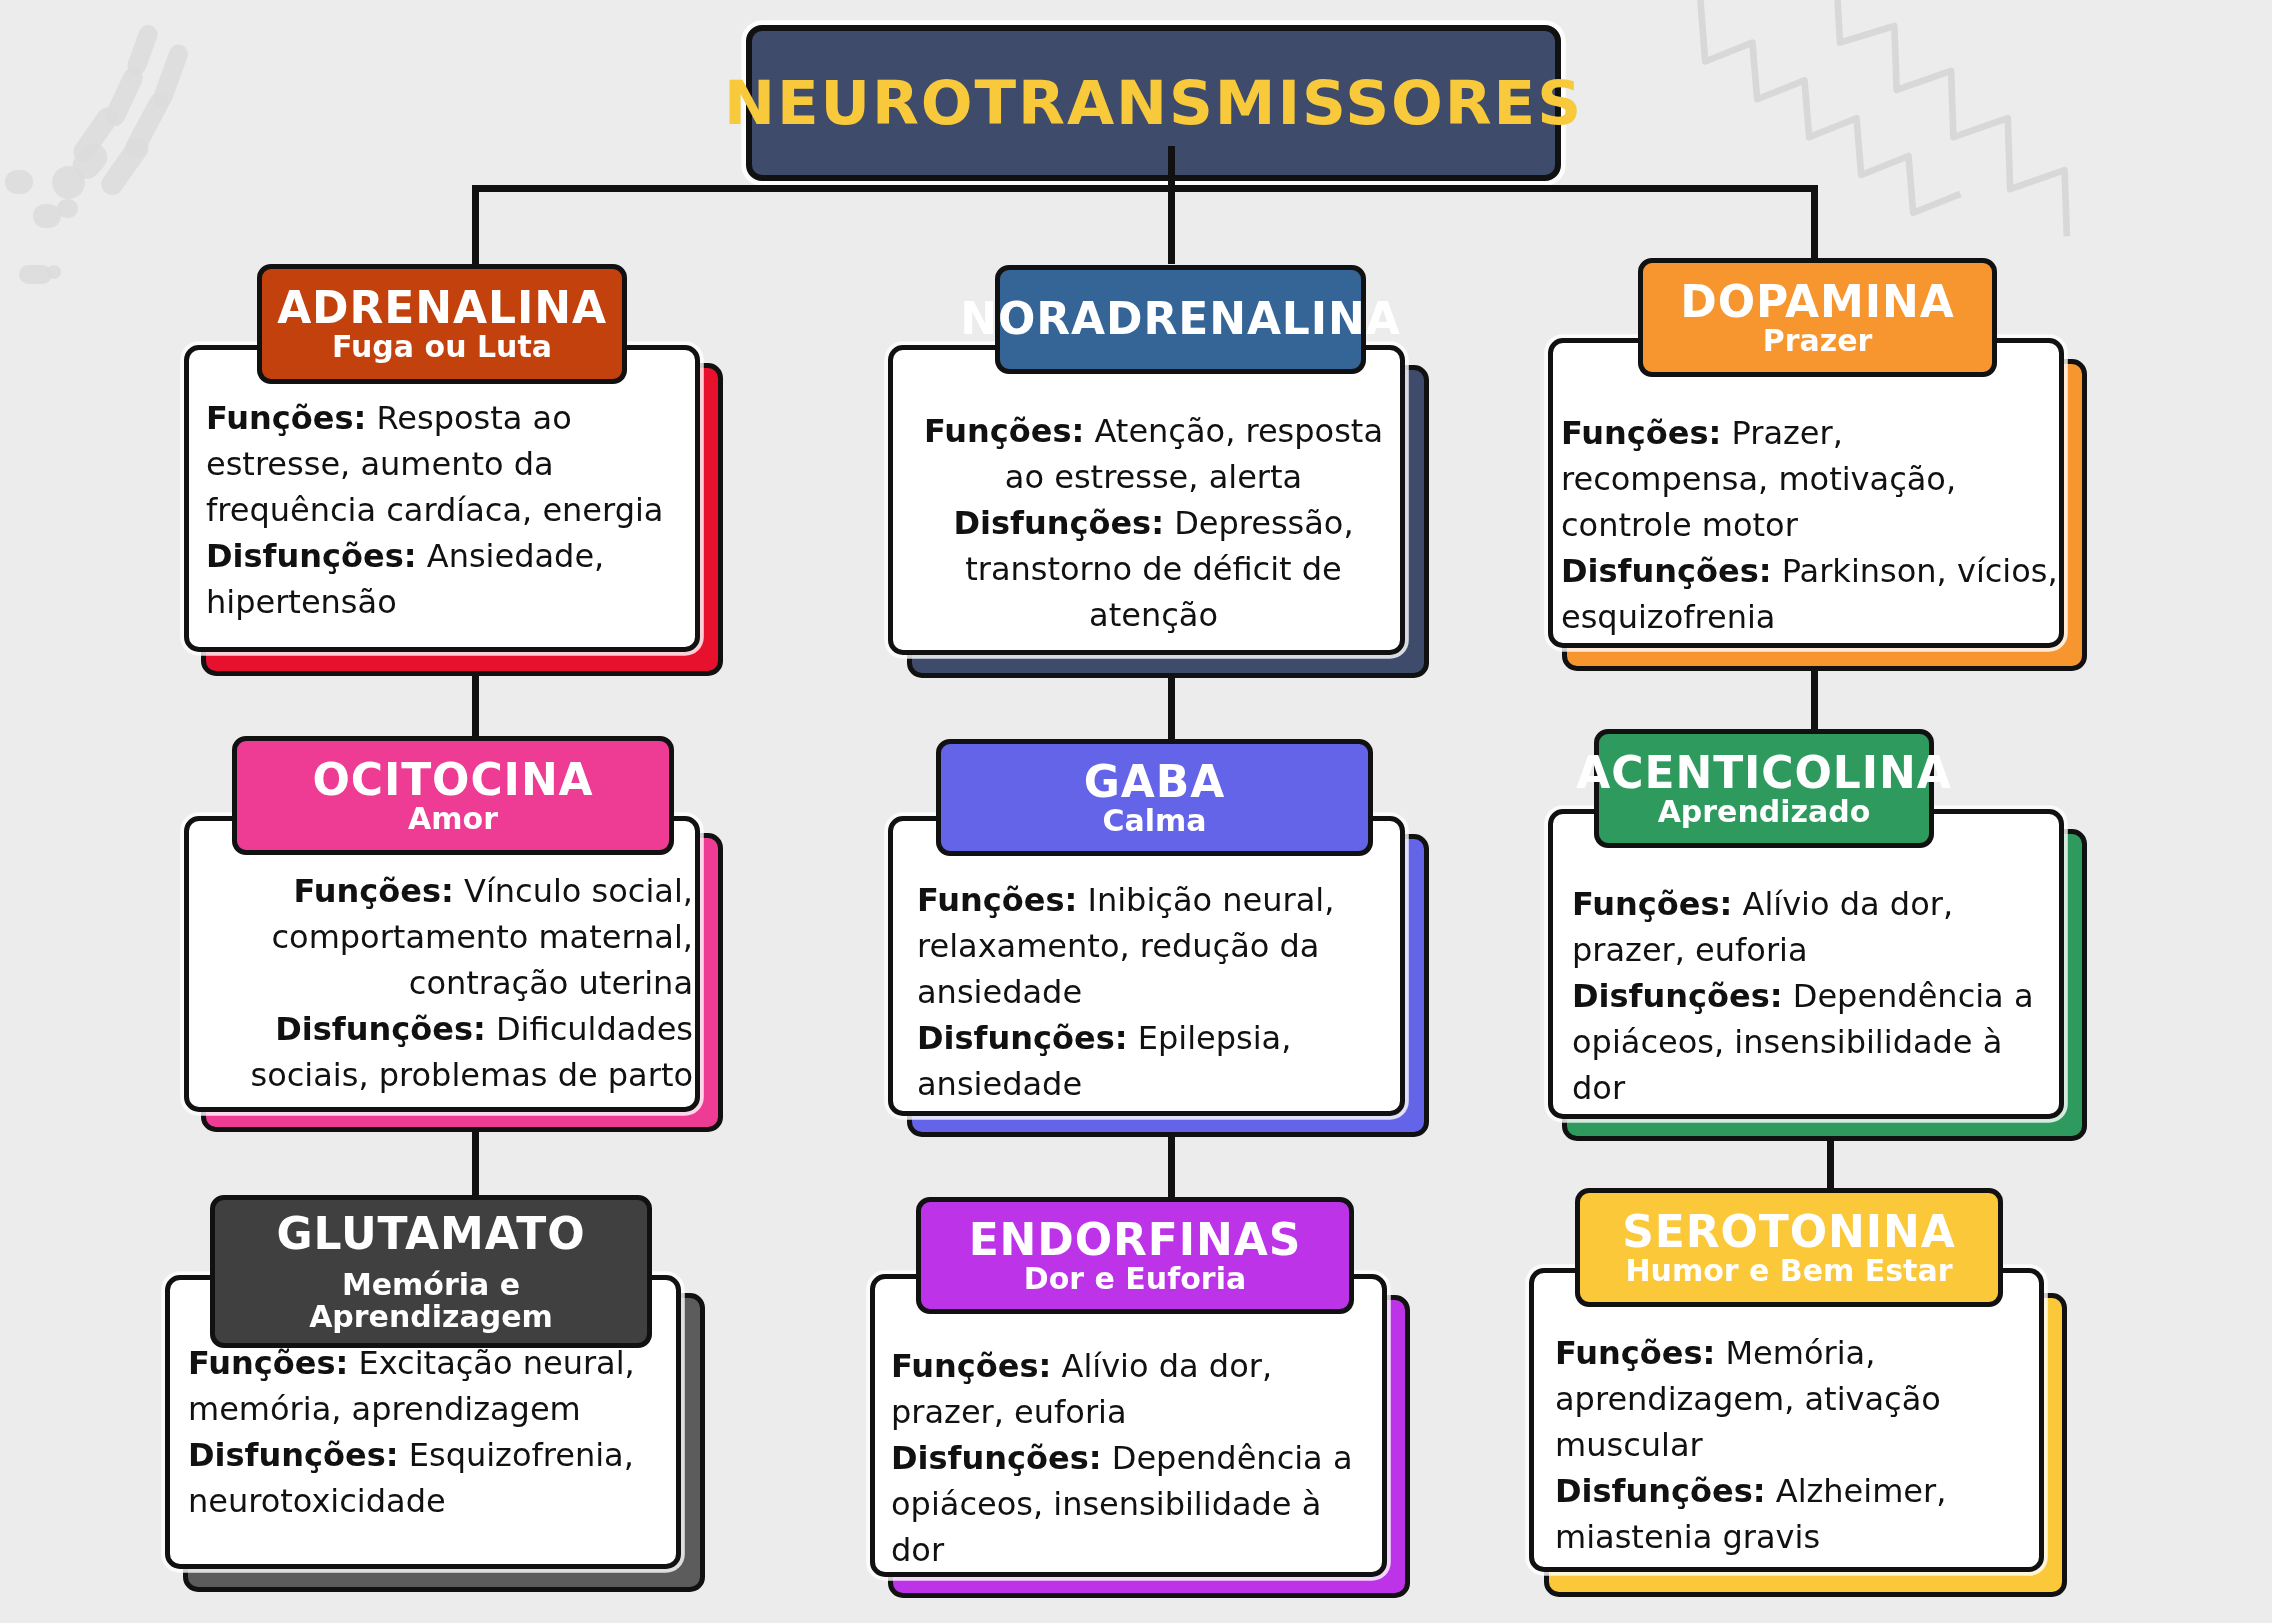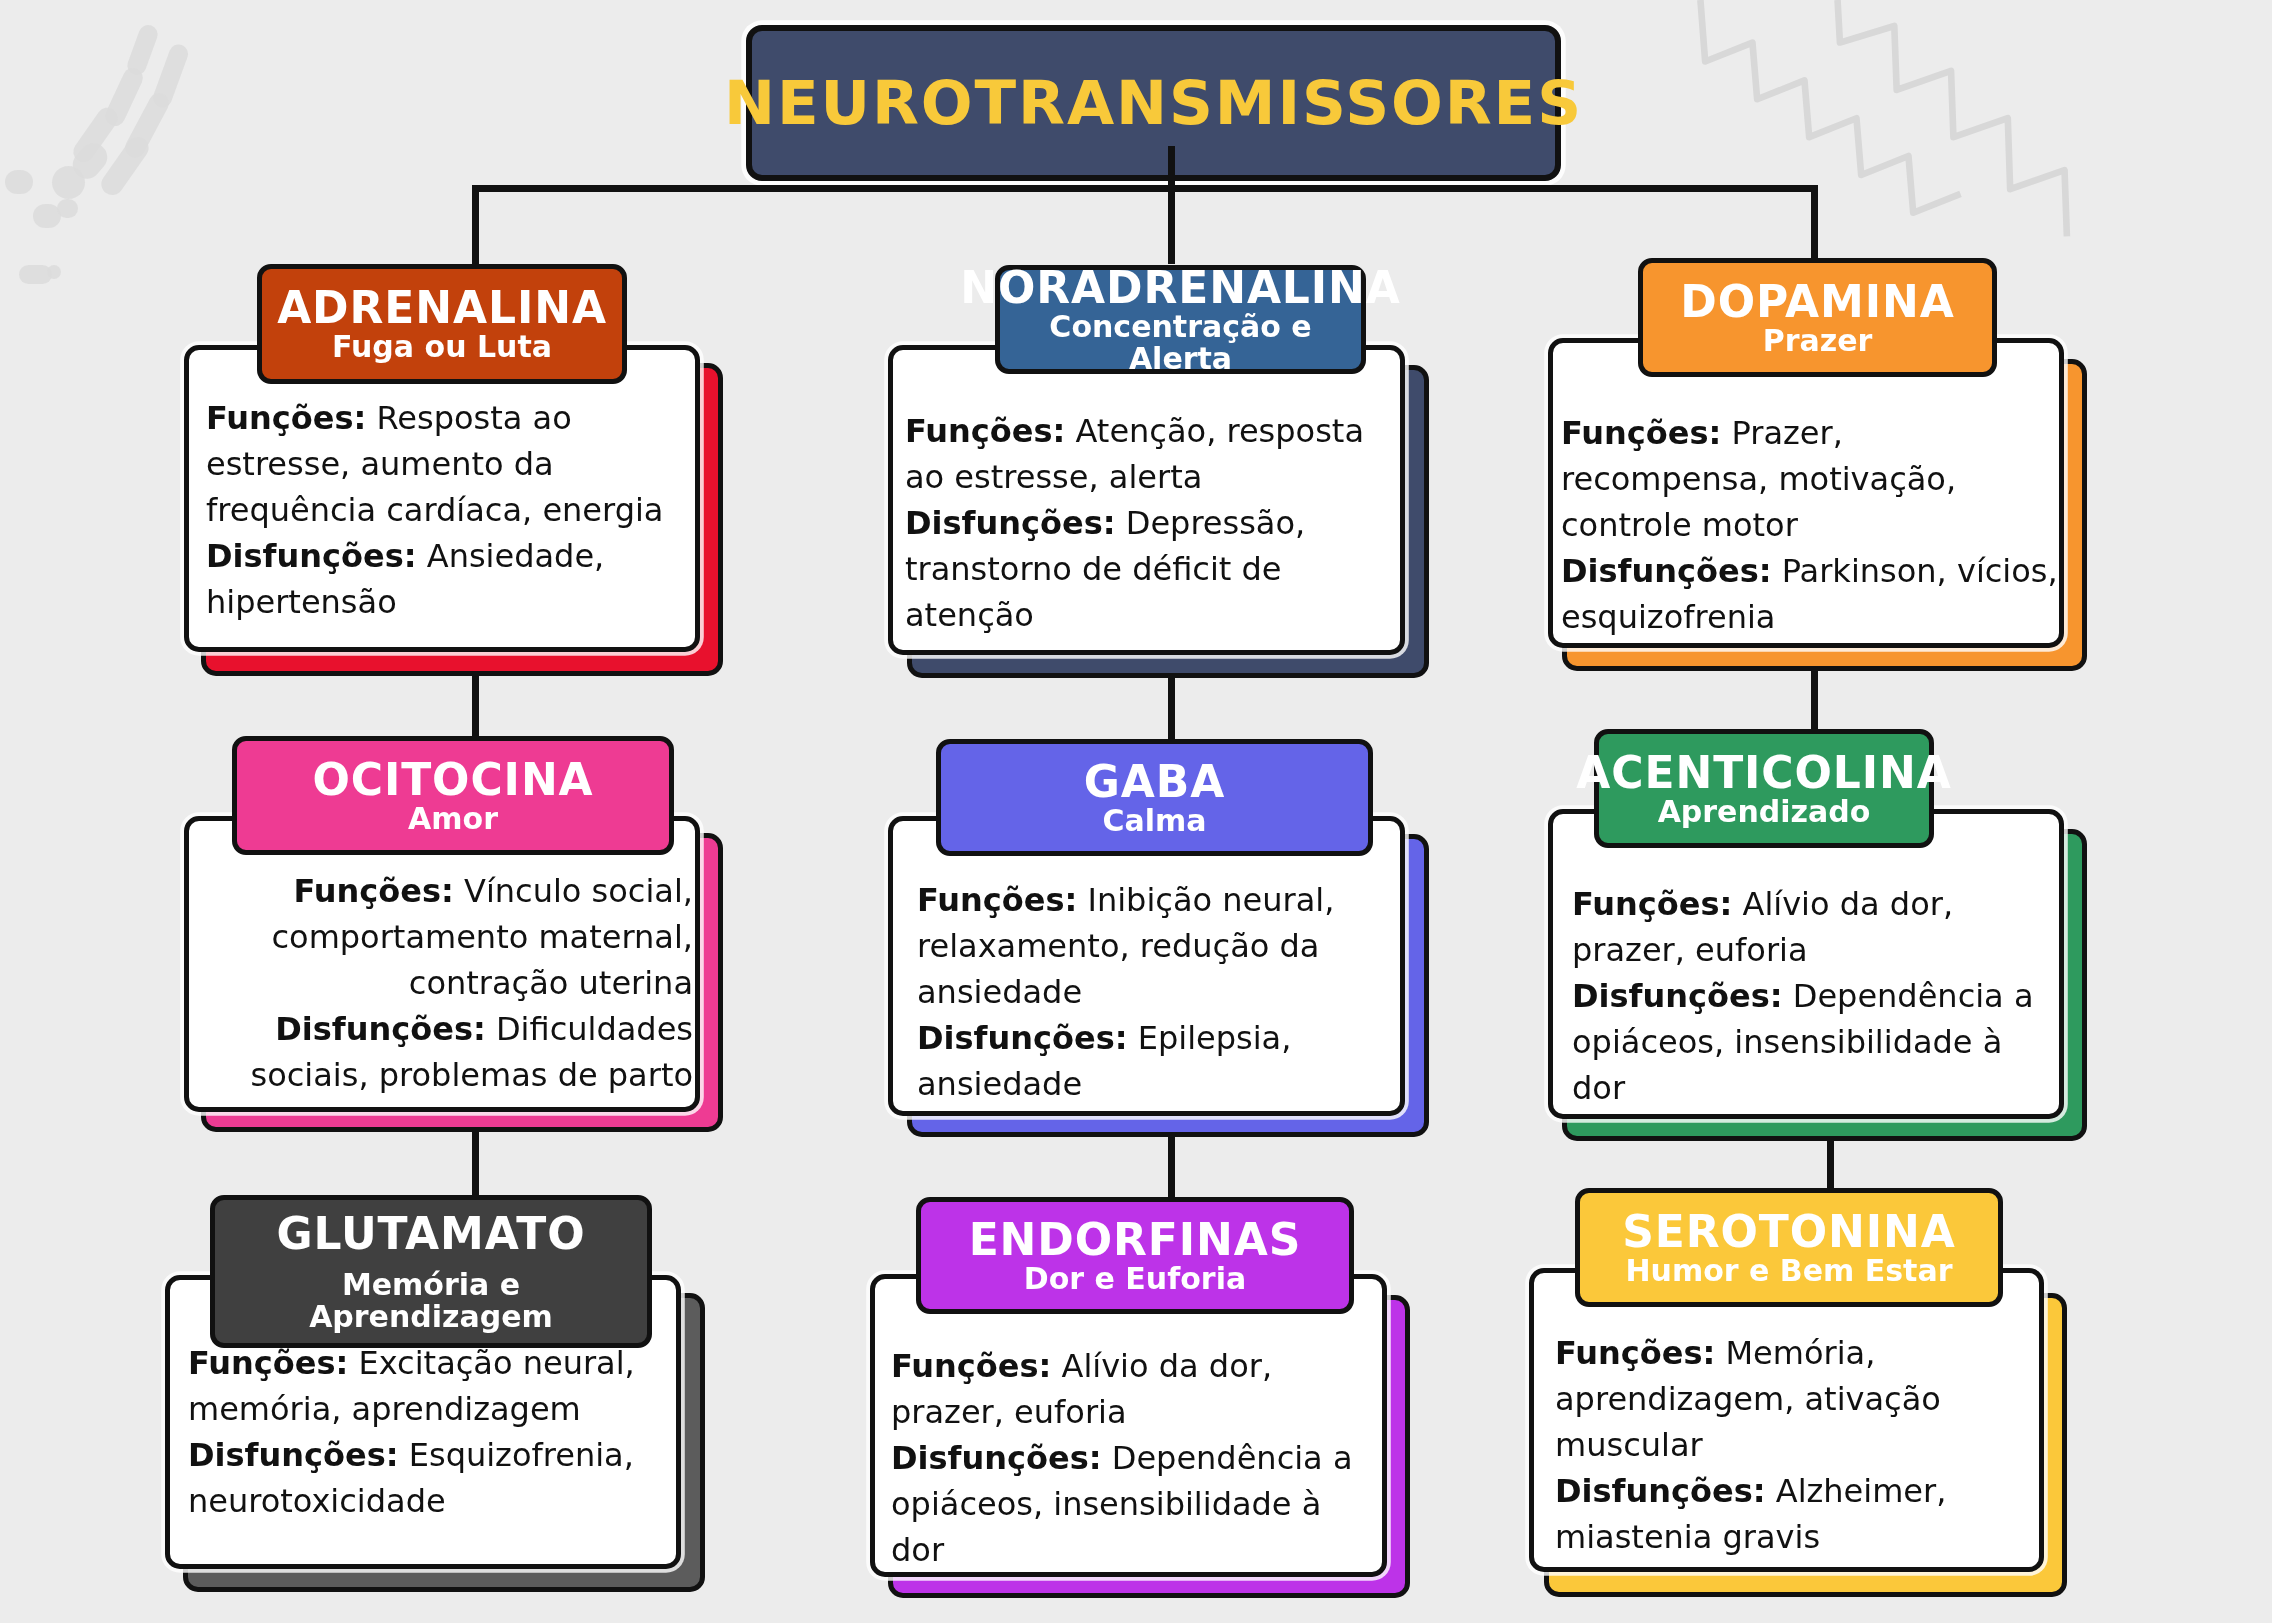--- a/index.html
+++ b/index.html
@@ -96,23 +96,22 @@
     <b>Disfunções:</b>
     <span>Ansiedade, hipertensão</span>
   </div>
 </div>
 
 <div class="card">
   <div class="card-shadow" style="left:907px;top:365px;width:522px;height:313px;background:#3f4b6b;"></div>
   <div class="card-body" style="left:888px;top:345px;width:517px;height:310px;"></div>
   <div class="card-header" style="left:995px;top:265px;width:371px;height:109px;background:#356496;">
     <div class="card-name">NORADRENALINA</div>
-    <div class="card-sub">Concentração e Alerta</div>
-  </div>
-  <div class="card-text" style="left:905px;top:408px;width:497px;">
+  </div>
+  <div class="card-text" style="left:905px;top:408px;width:497px;text-align:center;">
     <b>Funções:</b>
     <span>Atenção, resposta ao estresse, alerta</span><br>
     <b>Disfunções:</b>
     <span>Depressão, transtorno de déficit de atenção</span>
   </div>
 </div>
 
 <div class="card">
   <div class="card-shadow" style="left:1562px;top:359px;width:525px;height:312px;background:#f7952e;"></div>
   <div class="card-body" style="left:1548px;top:338px;width:516px;height:310px;"></div>

